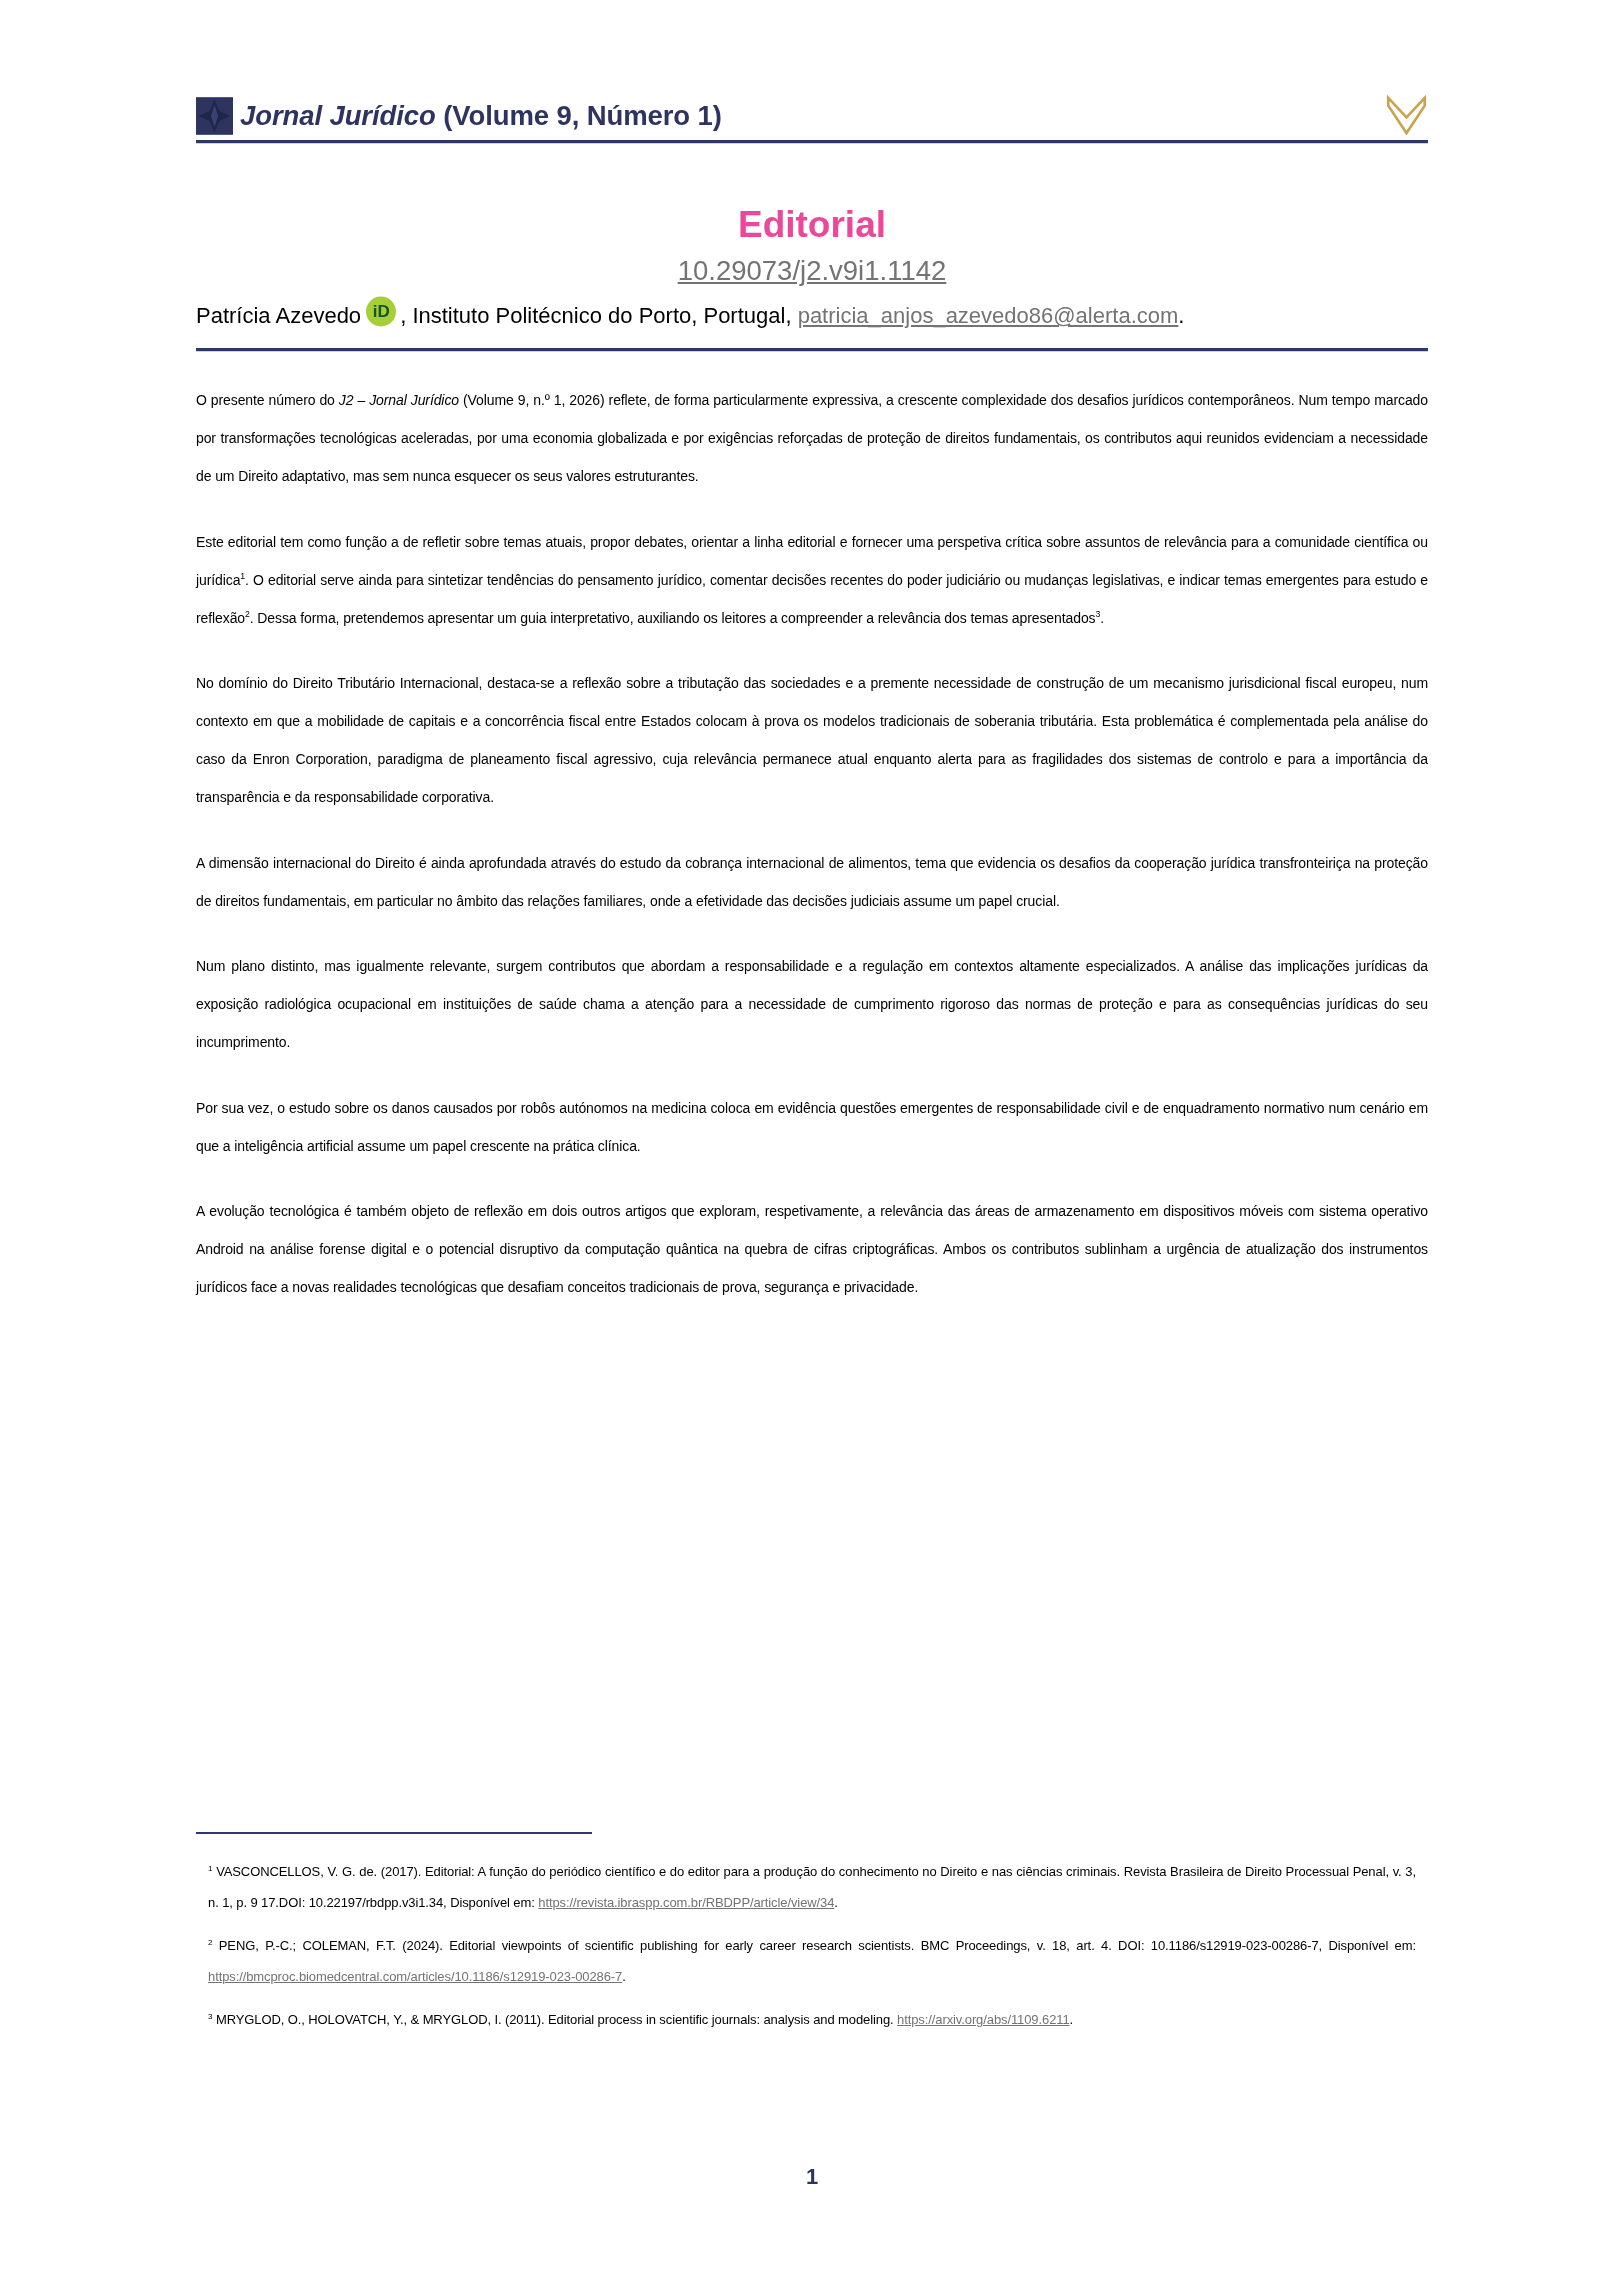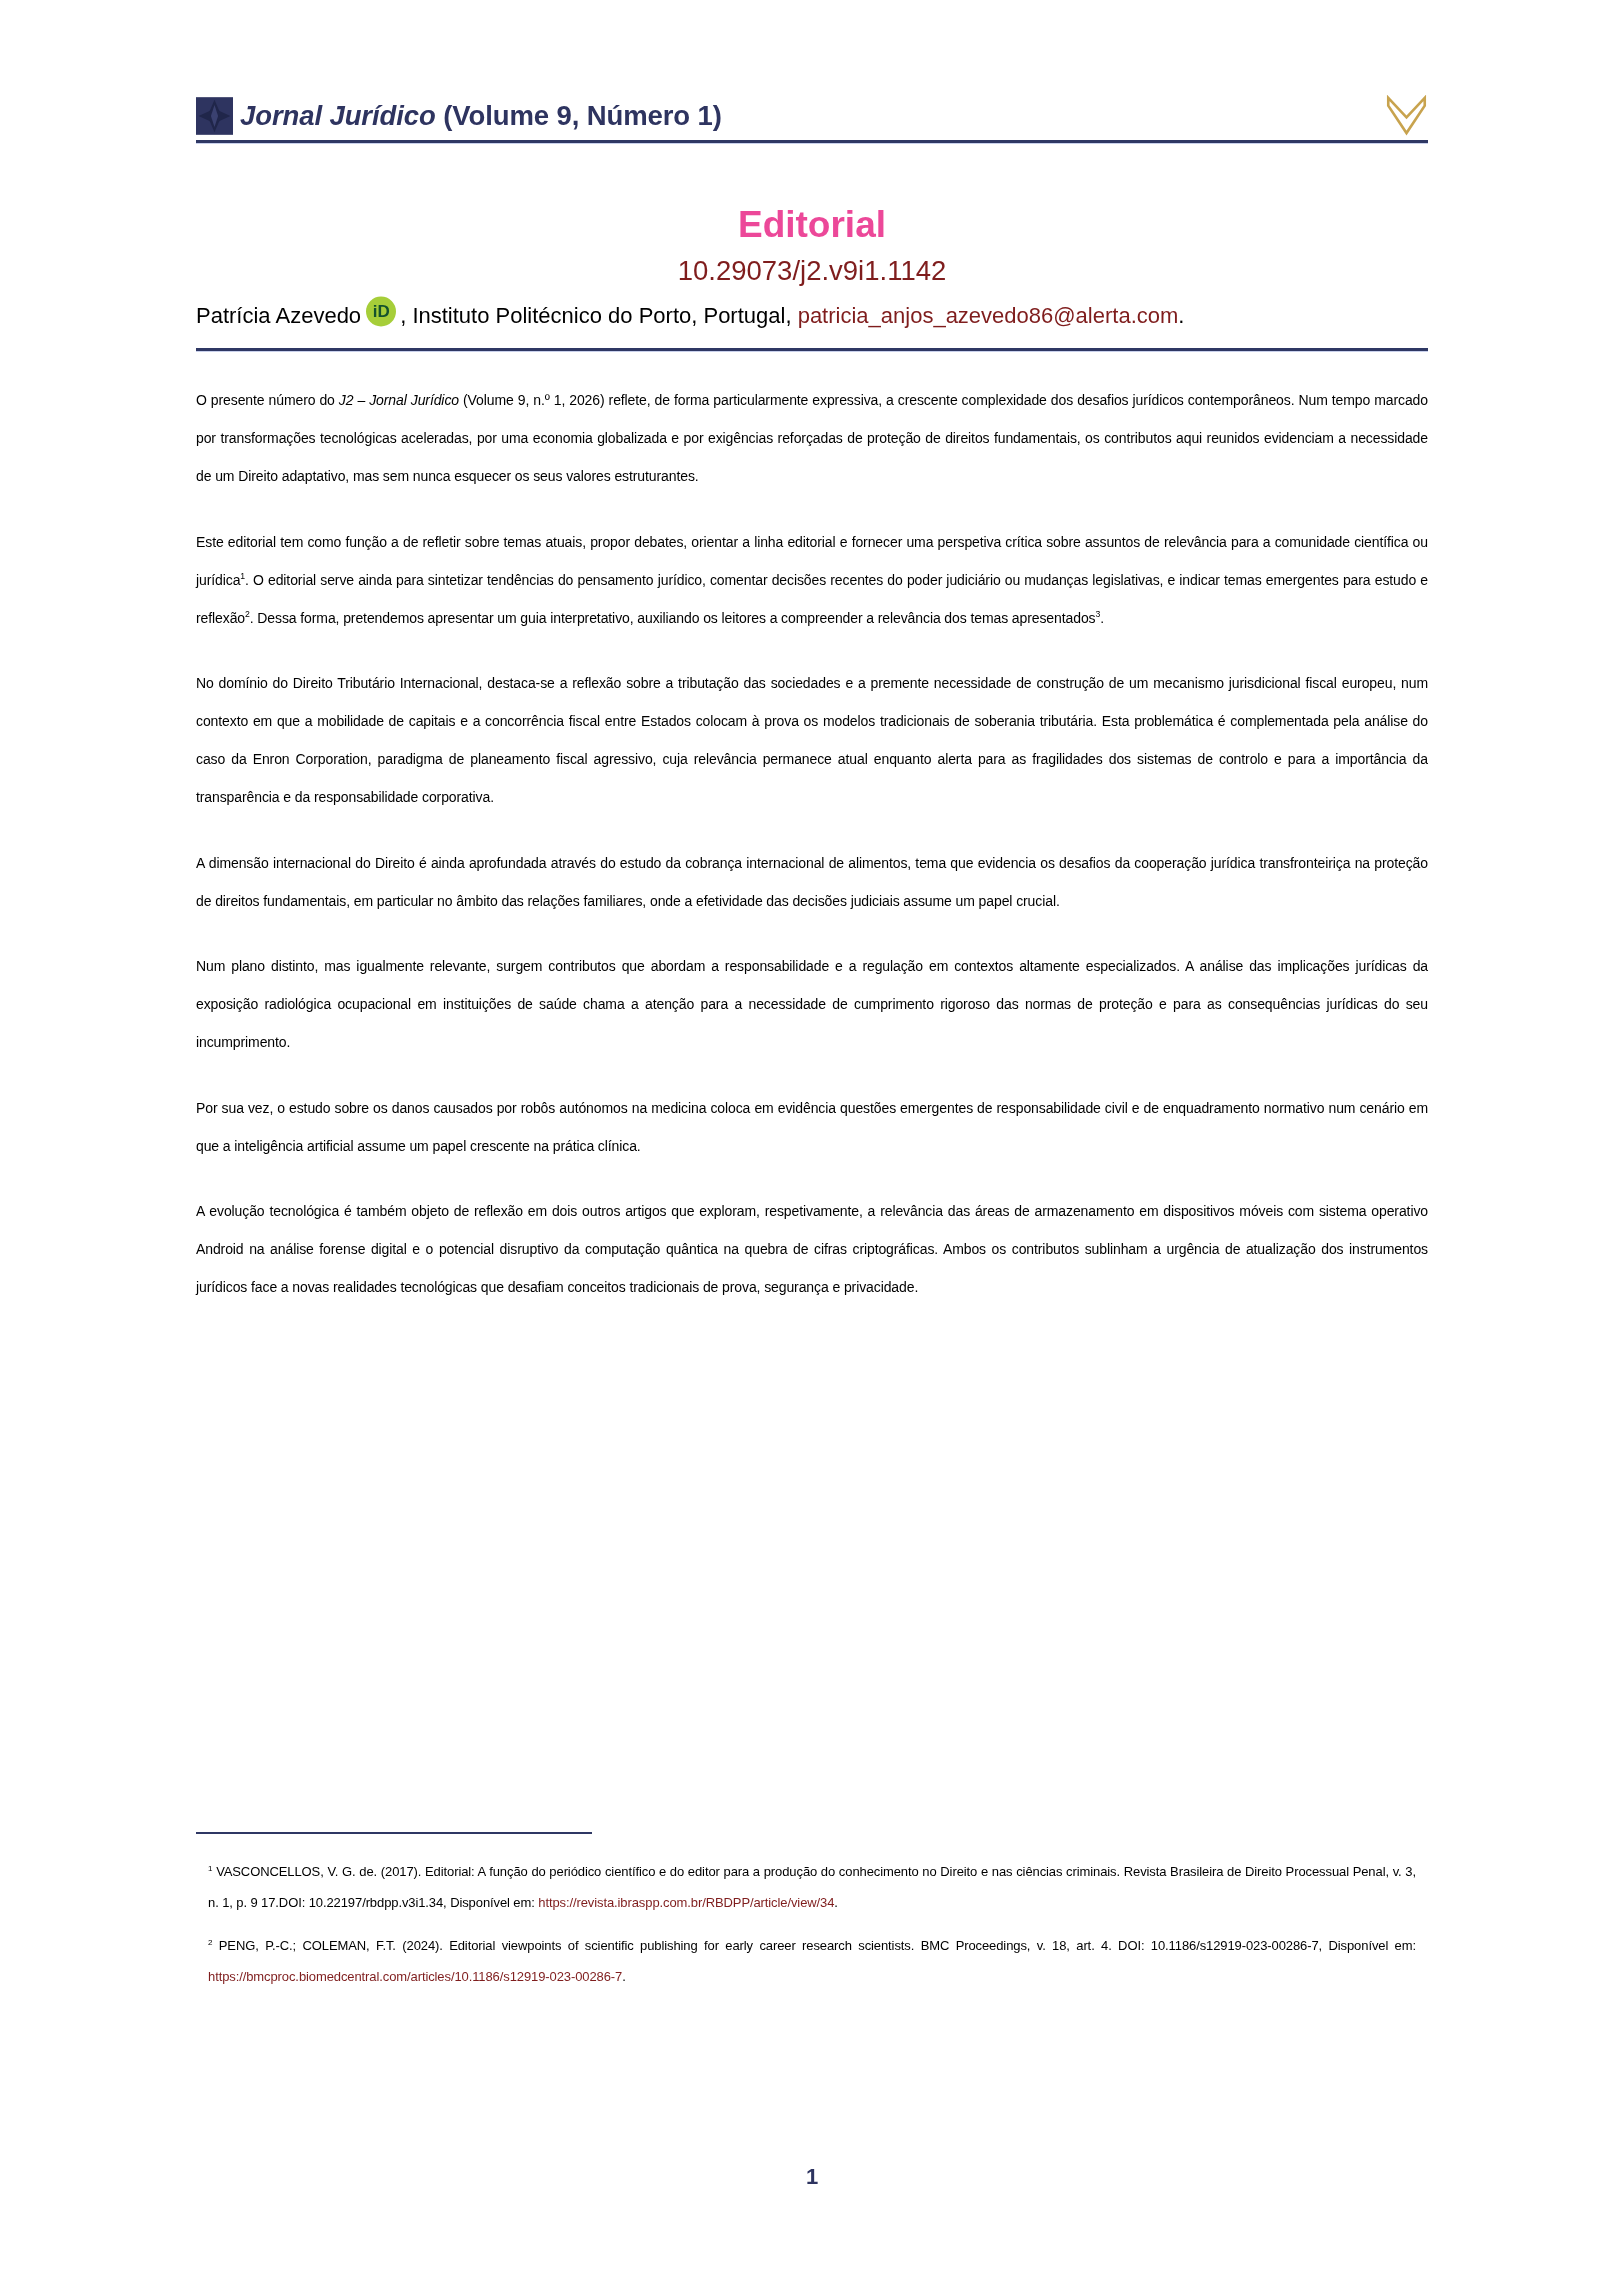--- a/index.html
+++ b/index.html
@@ -28,21 +28,21 @@
     margin-top:5.2px;height:0;
     border-top:3.3px solid #2f3864;
     border-bottom:1.3px solid #c9d1ec;
   }
   
   .article-title{
     margin-top:60px;text-align:center;
     font-size:37px;font-weight:bold;color:#ec4899;line-height:42px;
   }
   .doi-line{margin-top:6.5px;text-align:center;font-size:27.5px;line-height:35px;}
-  .doc-link{color:#7f1d1d;cursor:pointer;}
+  .doc-link{color:#737373;text-decoration:underline;cursor:pointer;}
   .author-line{
     margin-top:11.8px;font-size:22px;line-height:33px;color:#000;
   }
   .orcid-badge{
     display:inline-flex;align-items:center;justify-content:center;
     width:30px;height:30px;border-radius:50%;
     background:#a6ce39;color:#14532d;font-weight:bold;font-size:17px;
     vertical-align:middle;transform:translateY(-6.5px);
     margin:0 3.9px 0 5.2px;user-select:none;
   }
@@ -112,18 +112,19 @@
     <p><span>A dimensão internacional do Direito é ainda aprofundada através do estudo da cobrança internacional de alimentos, tema que evidencia os desafios da cooperação jurídica transfronteiriça na proteção de direitos fundamentais, em particular no âmbito das relações familiares, onde a efetividade das decisões judiciais assume um papel crucial.</span></p>
     <p><span>Num plano distinto, mas igualmente relevante, surgem contributos que abordam a responsabilidade e a regulação em contextos altamente especializados. A análise das implicações jurídicas da exposição radiológica ocupacional em instituições de saúde chama a atenção para a necessidade de cumprimento rigoroso das normas de proteção e para as consequências jurídicas do seu incumprimento.</span></p>
     <p><span>Por sua vez, o estudo sobre os danos causados por robôs autónomos na medicina coloca em evidência questões emergentes de responsabilidade civil e de enquadramento normativo num cenário em que a inteligência artificial assume um papel crescente na prática clínica.</span></p>
     <p><span>A evolução tecnológica é também objeto de reflexão em dois outros artigos que exploram, respetivamente, a relevância das áreas de armazenamento em dispositivos móveis com sistema operativo Android na análise forense digital e o potencial disruptivo da computação quântica na quebra de cifras criptográficas. Ambos os contributos sublinham a urgência de atualização dos instrumentos jurídicos face a novas realidades tecnológicas que desafiam conceitos tradicionais de prova, segurança e privacidade.</span></p>
   </div>
 
   <div class="footnotes">
     <div class="footnote-sep"></div>
     <p><sup>1</sup><span> VASCONCELLOS, V. G. de. (2017). Editorial: A função do periódico científico e do editor para a produção do conhecimento no Direito e nas ciências criminais. Revista Brasileira de Direito Processual Penal, v. 3, n. 1, p. 9 17.DOI: 10.22197/rbdpp.v3i1.34, Disponível em: </span><a class="doc-link">https://revista.ibraspp.com.br/RBDPP/article/view/34</a><span>.</span></p>
     <p><sup>2</sup><span> PENG, P.-C.; COLEMAN, F.T. (2024). Editorial viewpoints of scientific publishing for early career research scientists. BMC Proceedings, v. 18, art. 4. DOI: 10.1186/s12919-023-00286-7, Disponível em: </span><a class="doc-link">https://bmcproc.biomedcentral.com/articles/10.1186/s12919-023-00286-7</a><span>.</span></p>
+    <p><sup>3</sup><span> MRYGLOD, O., HOLOVATCH, Y., &amp; MRYGLOD, I. (2011). Editorial process in scientific journals: analysis and modeling. </span><a class="doc-link">https://arxiv.org/abs/1109.6211</a><span>.</span></p>
   </div>
 
   <div class="page-number">1</div>
 
 </div>
 
 
 </body></html>

